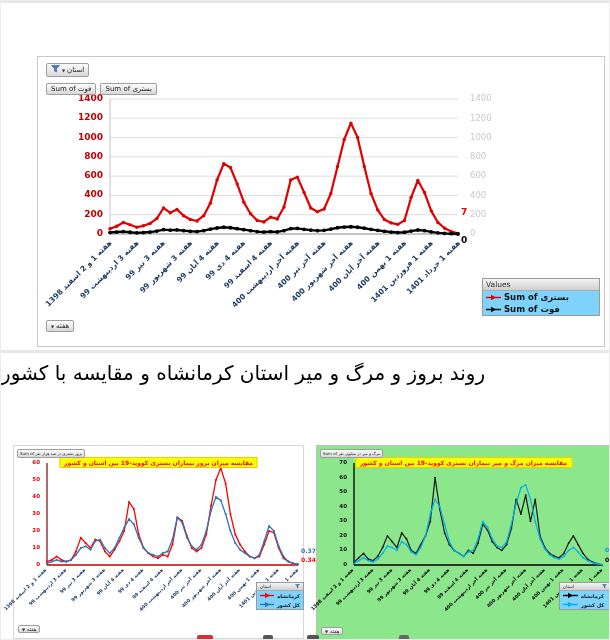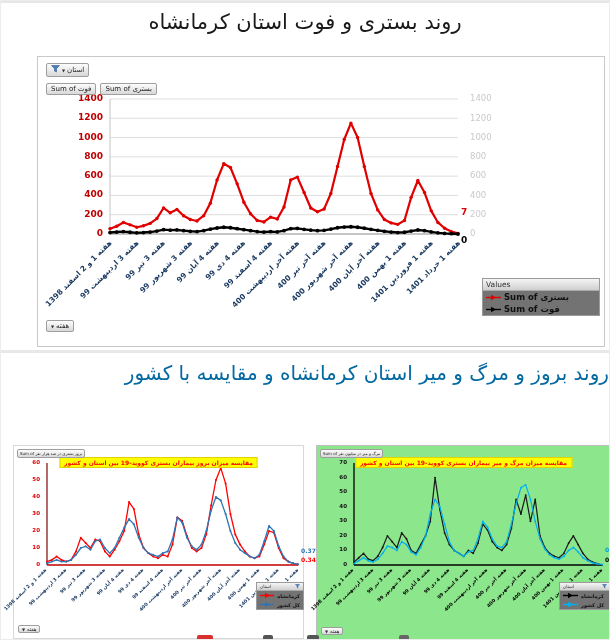--- a/index.html
+++ b/index.html
@@ -1,50 +1,49 @@
 <!DOCTYPE html>
 <html lang="fa"><head>
 <meta charset="utf-8">
 <style>
   html,body{margin:0;padding:0;background:#fff;}
   .page{position:relative;width:610px;height:640px;background:#fff;overflow:hidden;
         font-family:"DejaVu Sans","Liberation Sans",sans-serif;border:1px solid #ececec;box-sizing:border-box;}
   .page:before{content:"";position:absolute;left:0;top:0;width:100%;height:2px;background:#e6e6e6;}
   .t1{position:absolute;top:9px;left:0;width:100%;text-align:center;font-size:21px;color:#1a1a1a;direction:rtl;}
-  .t2{position:absolute;top:360px;left:0;width:100%;text-align:right;font-size:20px;color:#0369a1;direction:rtl;}
+  .t2{position:absolute;top:360px;left:0;width:100%;text-align:left;font-size:20px;color:#000000;direction:rtl;}
   .t2sub{position:absolute;top:390px;left:0;width:100%;text-align:center;font-size:16px;font-weight:bold;color:#e00000;direction:rtl;}
   .sep{position:absolute;top:349px;left:0;width:100%;height:3px;background:#e8e8e8;}
   .chart1{position:absolute;left:36px;top:55px;width:568px;height:291px;background:#fff;border:1px solid #c9c9c9;box-sizing:border-box;}
   .chart2{position:absolute;left:12px;top:444px;width:291px;height:194px;background:#fff;border:1px solid #d8d8d8;box-sizing:border-box;}
   .chart3{position:absolute;left:315px;top:444px;width:295px;height:196px;background:#8ce68c;border:1px solid #bfbfbf;box-sizing:border-box;}
   .layer{position:absolute;inset:0;}
   .layer svg{position:absolute;left:0;top:0;overflow:visible;}
   .pbtn{position:absolute;background:linear-gradient(#fdfdfd,#d8d8d8);border:1px solid #9e9e9e;border-radius:2px;
         color:#222;display:flex;align-items:center;gap:2px;padding:1px 4px;white-space:nowrap;direction:ltr;z-index:5;}
   .pbtn .caret{font-size:4px;color:#333;}
   .chips{position:absolute;left:8px;top:26px;display:flex;gap:4px;z-index:5;}
   .chips .pbtn{position:static;}
   .sctitle{position:absolute;left:50%;transform:translateX(-50%);top:11px;background:#ffff00;color:#ff0000;
            font-weight:bold;white-space:nowrap;padding:1px 4px;border:1px solid #e0d400;direction:rtl;z-index:4;}
-  .legend{position:absolute;background:#737373;border:1px solid #9a9a9a;box-sizing:border-box;z-index:6;overflow:hidden;}
+  .legend{position:absolute;background:#7dd3fc;border:1px solid #9a9a9a;box-sizing:border-box;z-index:6;overflow:hidden;}
   .legh{background:linear-gradient(#f5f5f5,#cfcfcf);border-bottom:1px solid #aaa;display:flex;align-items:center;
         justify-content:space-between;color:#333;padding:1px 3px;}
   .legrow{display:flex;align-items:center;gap:3px;padding:1px 3px;font-weight:bold;color:#111;direction:ltr;white-space:nowrap;}
   .tick,.xlab,.endlab{position:absolute;line-height:1;}
   .xlab{transform:rotate(-45deg);transform-origin:100% 0;direction:rtl;white-space:nowrap;font-weight:bold;}
   .endlab{font-weight:bold;}
   .cutoff{position:absolute;bottom:0;left:0;width:100%;height:6px;overflow:hidden;}
   .cutoff i{position:absolute;bottom:-2px;height:6px;border-radius:2px 2px 0 0;display:block;}
 </style>
 </head>
 <body>
 
 <div class="page">
 
-  <div class="t1">روند بستری و فوت استان کرمانشاه</div>
 
   <div class="chart1">
     <div class="pbtn" style="left:8px;top:6px;font-size:7px;">
       <span>
         <svg width="9" height="8" viewBox="0 0 9 8">
             <path d="M0.5 0.5h8l-3 3.2v3.3l-2-1v-2.3z" fill="#4a7ebb" stroke="#2f5e96" stroke-width="0.6"></path>
           </svg>
       </span>
       <span class="caret">▼</span>
       <span>استان</span>

